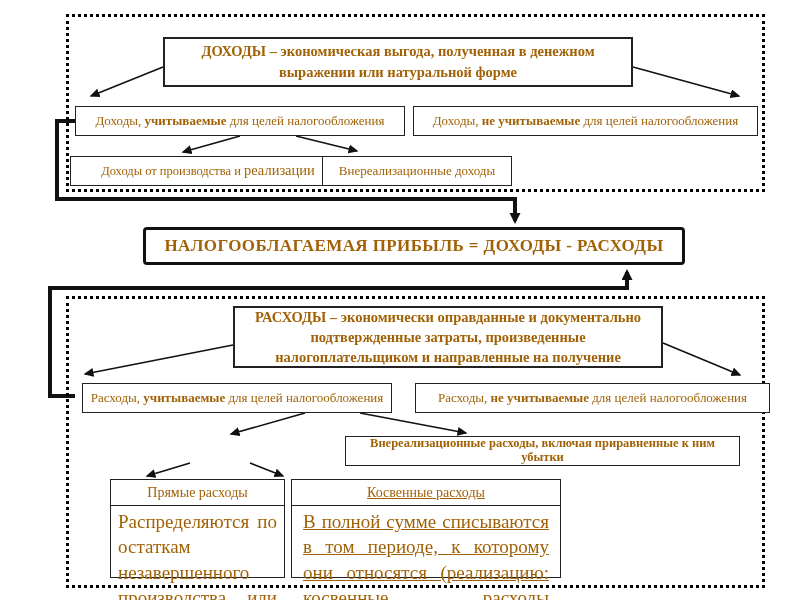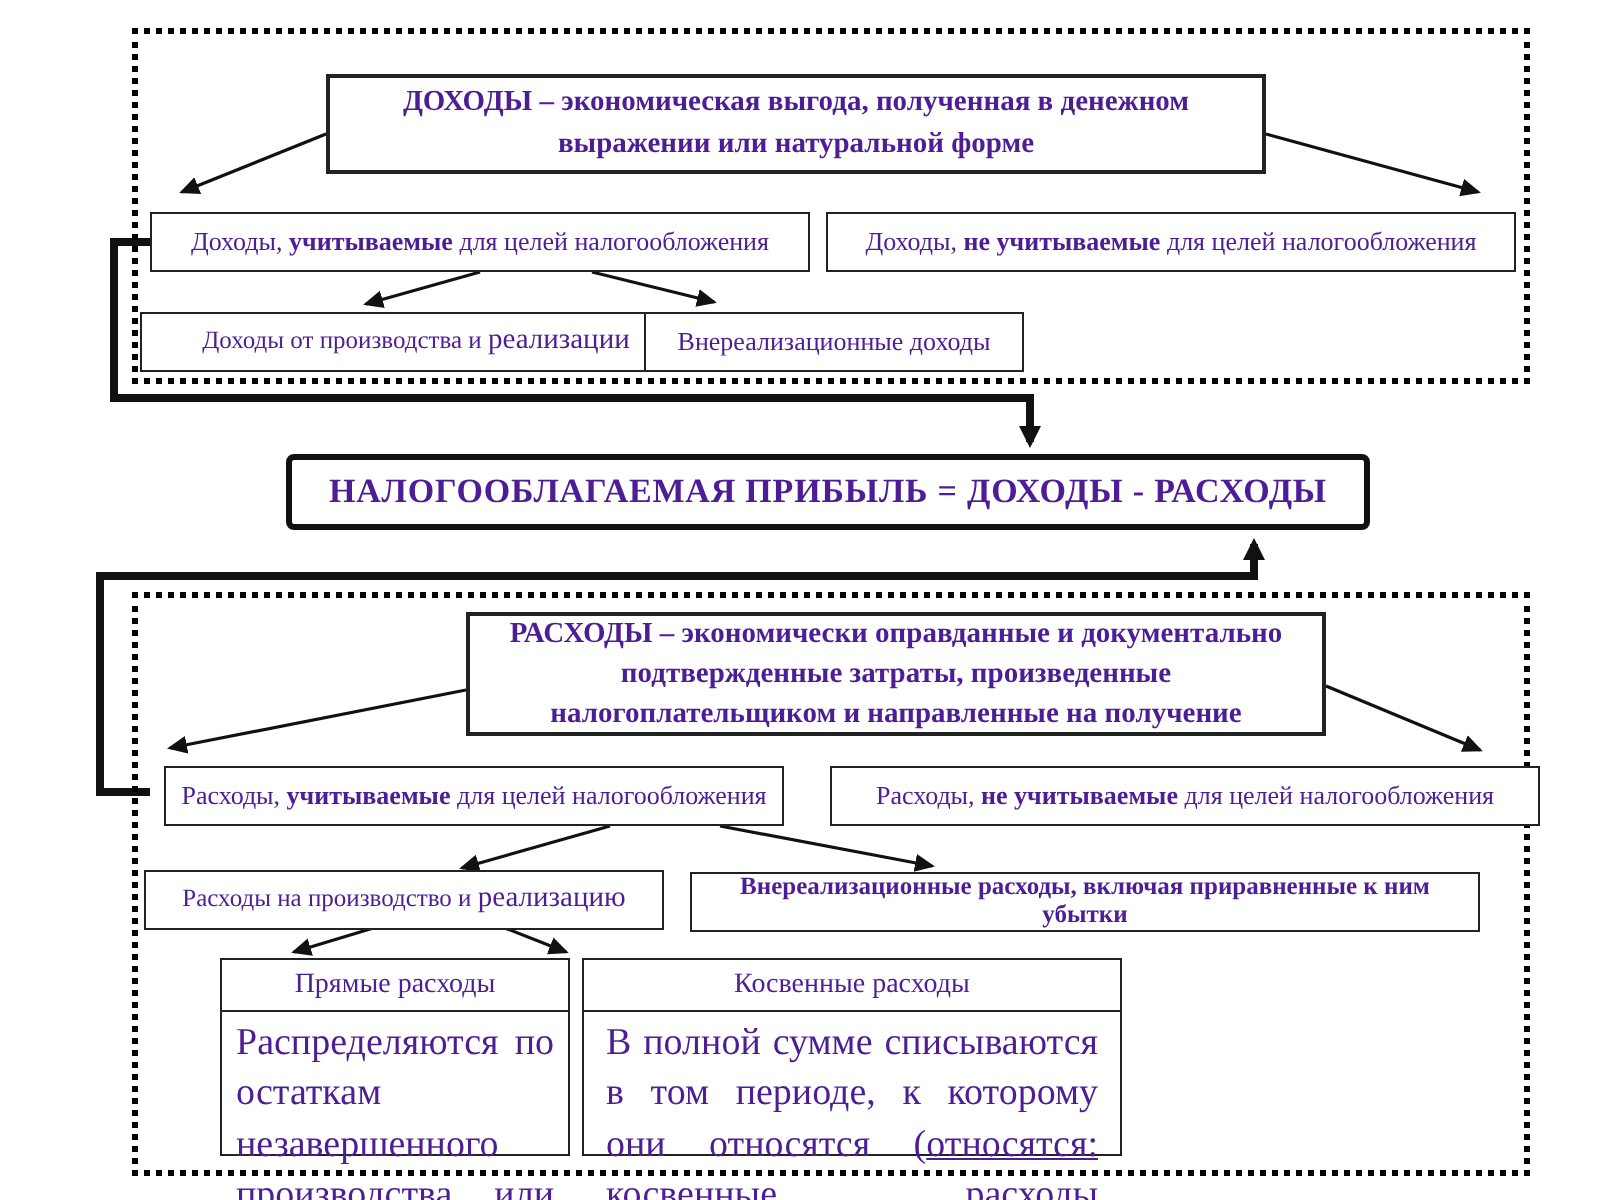--- a/index.html
+++ b/index.html
@@ -1,18 +1,18 @@
 <!DOCTYPE html>
 <html><head>
 <meta charset="utf-8">
 <style>
   html,body{margin:0;padding:0;background:#fff;}
   #canvas{
     position:relative;width:799px;height:600px;background:#ffffff;overflow:hidden;
-    font-family:"Liberation Serif","DejaVu Serif",serif;color:#4c1d95;
+    font-family:"Liberation Serif","DejaVu Serif",serif;color:#a16207;
   }
   .abs{position:absolute;box-sizing:border-box;}
   .dotted{border:3px dotted #000;background:transparent;}
   .box{
     border:1.6px solid #222;background:#fff;
     display:flex;align-items:center;justify-content:center;text-align:center;
   }
   .title-box{border:2px solid #222;font-weight:bold;font-size:14.5px;line-height:1.45;white-space:pre-line;}
   .small{font-size:13px;line-height:1.1;padding:14px 3px;}
   .small b{font-weight:bold;}
@@ -101,31 +101,28 @@
   </div>
 
   <div class="abs box small" style="left:82px;top:383px;width:310px;height:30px;">
     <span><span>Расходы, </span><b>учитываемые</b><span> для целей налогообложения</span></span>
   </div>
 
   <div class="abs box small" style="left:415px;top:383px;width:355px;height:30px;">
     <span><span>Расходы, </span><b>не учитываемые</b><span> для целей налогообложения</span></span>
   </div>
 
-  <div class="abs box small" style="left:72px;top:435px;width:260px;height:28px;font-size:12.5px;">
-    <span><span>Расходы на производство и </span><span class="big-seg">реализацию</span></span>
-  </div>
 
   <div class="abs box small" style="left:345px;top:436px;width:395px;height:27px;font-size:12.5px;font-weight:bold;">
     <span>Внереализационные расходы, включая приравненные к ним убытки</span>
   </div>
 
   <div class="abs split-box" style="left:72px;top:479px;width:175px;height:99px;">
     <div class="cell-head">Прямые расходы</div>
     <div class="cell-body">Распределяются по остаткам незавершенного производства или нереализованных товаров</div>
   </div>
 
-  <div class="abs split-box" style="left:253px;top:479px;width:270px;height:99px;">
+  <div class="abs split-box" style="left:253px;top:479px;width:270px;height:99px;text-decoration:underline;">
     <div class="cell-head">Косвенные расходы</div>
-    <div class="cell-body narrowpad"><span>В полной сумме списываются в том периоде, к которому они относятся (</span><span class="u">относятся:</span><span> косвенные расходы относящиеся к нескольким отчетным</span></div>
+    <div class="cell-body narrowpad"><span>В полной сумме списываются в том периоде, к которому они относятся (</span><span class="u">реализацию:</span><span> косвенные расходы относящиеся к нескольким отчетным</span></div>
   </div>
 
 </div>
 
 </body></html>

